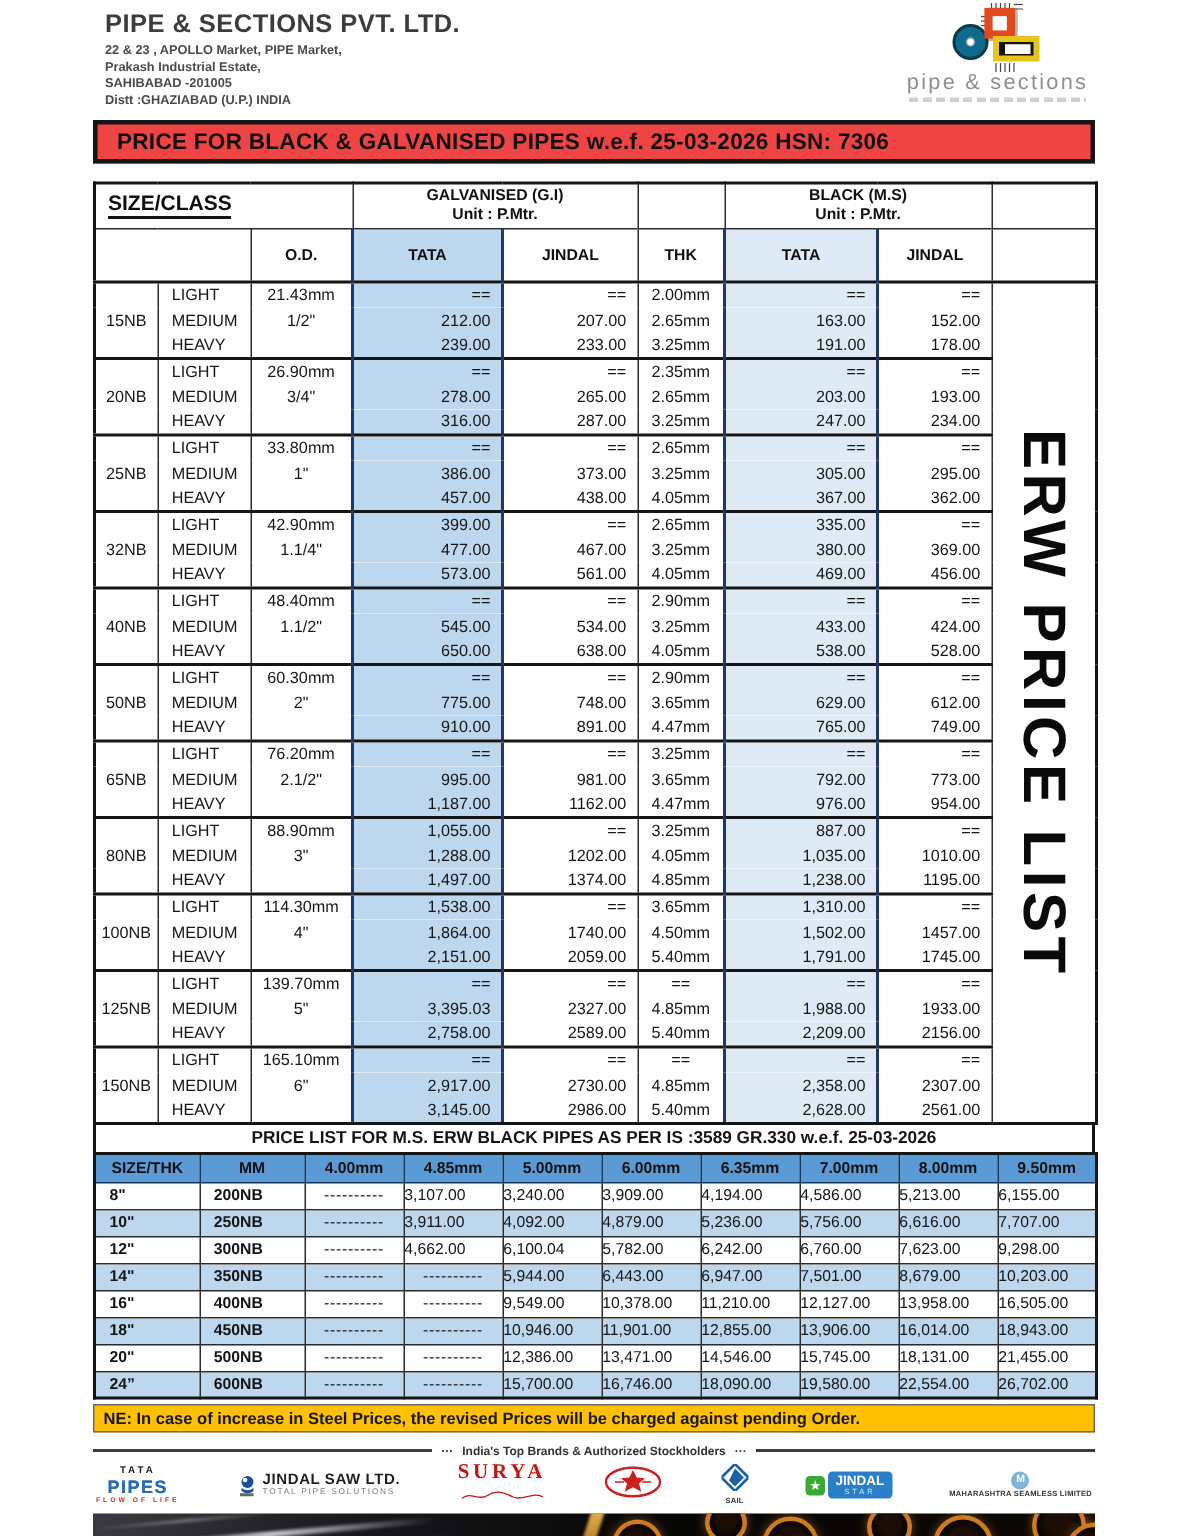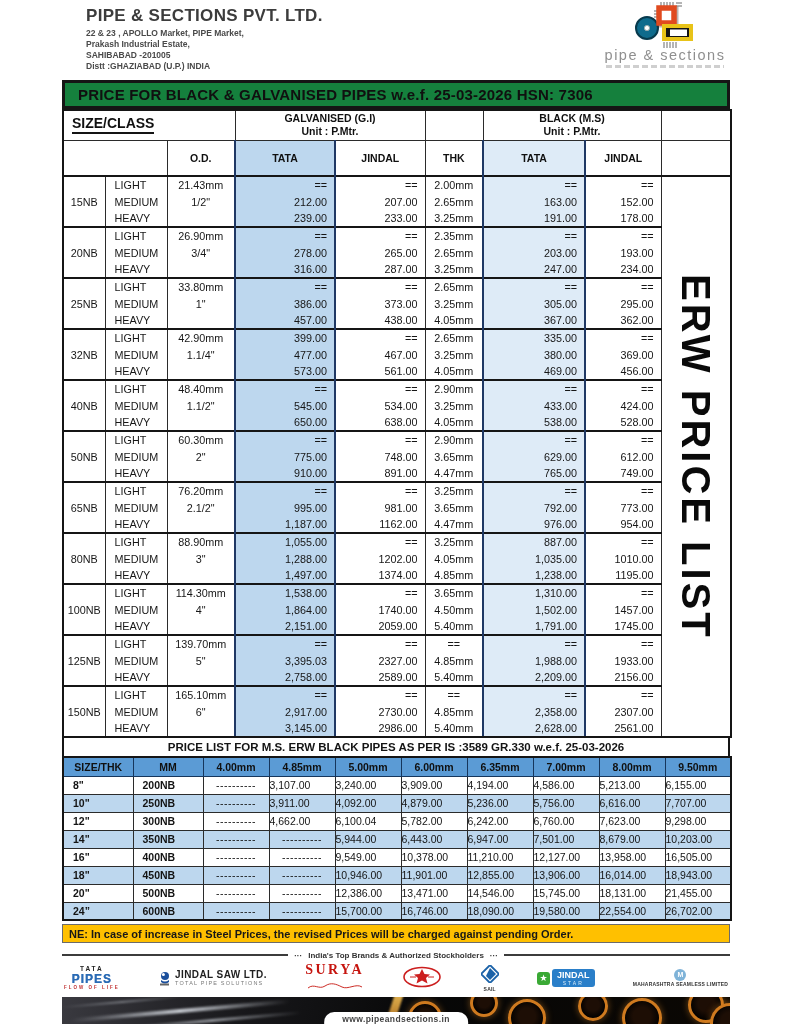--- a/index.html
+++ b/index.html
@@ -5,39 +5,39 @@
   * { margin:0; padding:0; box-sizing:border-box; }
   html,body { background:#ffffff; }
   body {
     width:791px; height:1024px; overflow:hidden; position:relative;
     font-family:"Liberation Sans", sans-serif; color:#141414;
   }
   .content { width:668px; margin-left:62px; }
 
   
   .letterhead { position:relative; height:80px; }
-  .company { position:absolute; left:86px; top:6px; }
+  .company { position:absolute; left:70px; top:6px; }
   .company h1 { font-size:17px; font-weight:700; color:#3c3c3c; letter-spacing:.3px; }
   .addr div { font-size:8.5px; font-weight:700; color:#4a4a4a; line-height:11px; }
   .addr { margin-top:2px; }
   .contact { position:absolute; left:337px; top:27px; }
   .contact div { font-size:8.5px; font-weight:700; color:#4a4a4a; line-height:11.5px; }
   .logo { position:absolute; left:598px; top:2px; width:134px; text-align:center; }
   .logo svg { display:block; margin:0 auto; }
   .wordmark { font-size:14.5px; color:#8f8f8f; letter-spacing:1.5px; line-height:15px; }
   .logo-sub { height:3px; width:118px; margin:2px auto 0;
     background:repeating-linear-gradient(90deg,#cfcfcf 0 6px,transparent 6px 9px); }
 
   
-  .title-bar { border:3px solid #151515; background:#15803d; font-size:15px; font-weight:700;
+  .title-bar { border:3px solid #151515; background:#ef4444; font-size:15px; font-weight:700;
     padding:3px 4px 3px 13px; letter-spacing:.2px; color:#101010; }
 
   
   table { border-collapse:collapse; table-layout:fixed; }
-  .main-table { width:668px; border:2px solid #151515; }
+  .main-table { width:668px; border:2px solid #151515;margin-top:12px; }
   .main-table th, .main-table td { border-left:1px solid #2b2b2b; border-right:1px solid #2b2b2b;
     border-top:0; border-bottom:0; overflow:hidden; white-space:nowrap; }
   .main-table thead th { font-size:10.5px; font-weight:700; color:#101010; }
   .hr1 th { height:30px; }
   .hr2 th { height:36px; border-top:1px solid #2b2b2b; }
   .h-sizeclass { text-align:left; vertical-align:top; padding:4px 0 0 8px; }
   .h-sizeclass span { font-size:14px; font-weight:700; border-bottom:2px solid #141414; padding-bottom:1px; }
   .h-section div { line-height:13px; font-size:10.5px; }
   .main-table tbody td { font-size:10.8px; height:17px; padding:0 7px; color:#161616; }
   .nb  { text-align:center; padding:0 1px !important; }

